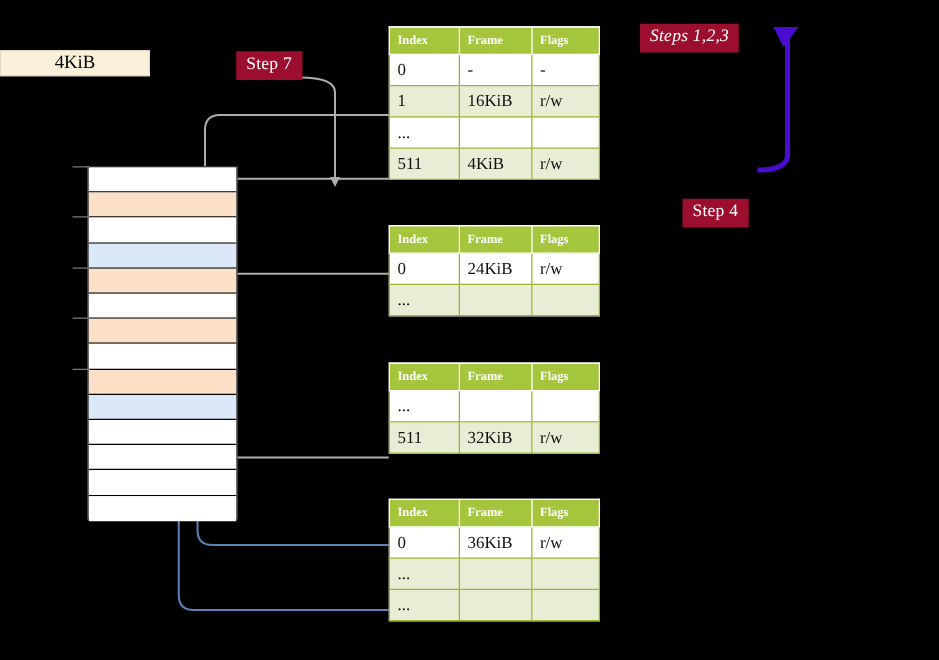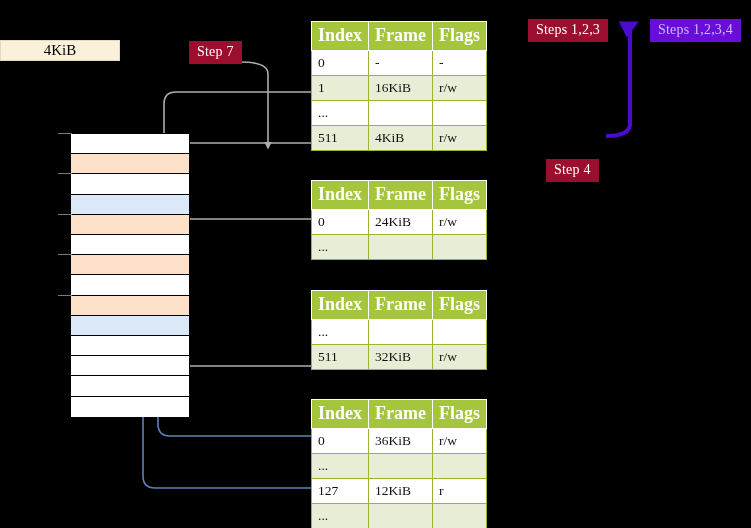--- a/index.html
+++ b/index.html
@@ -72,21 +72,21 @@
     font-size: 13.5px;
     background: #ffffff;
   }
   .ptable th {
     background: #A5C53C;
     color: #ffffff;
     font-weight: bold;
     text-align: left;
     padding: 3px 6px 4px 6px;
     border: 1px solid #ffffff;
-    font-size: 18px;
+    font-size: 10px;
     height: 22px;
   }
   .ptable td {
     border: 1px solid #9AB52E;
     padding: 2px 6px 3px 6px;
     height: 25px;
     color: #111111;
     vertical-align: middle;
   }
   .ptable tr.odd td  { background: #ffffff; }
@@ -140,27 +140,24 @@
   </svg>
 
   <div class="kib-box" style="left:0px; top:40px; width:120px; height:21px;">
     <span>4KiB</span>
   </div>
 
   <div class="badge crimson" style="left:189px; top:41px;">
     <span>Step 7</span>
   </div>
 
-  <div class="badge crimson" style="left:528px; top:19px;">
+  <div class="badge crimson" style="left:512px; top:19px;font-style:italic;">
     <span>Steps 1,2,3</span>
   </div>
 
-  <div class="badge violet" style="left:650px; top:19px;">
-    <span>Steps 1,2,3,4</span>
-  </div>
 
   <div class="badge crimson" style="left:546px; top:159px;">
     <span>Step 4</span>
   </div>
 
   <div class="mem-col" style="left:70px; top:133px; width:120px; height:283px;" id="mem-col">
       <div class="mem-row" style="top: 0px; height: 20.2px;"></div>
       <div class="mem-row peach" style="top: 20.2px; height: 20.2px;"></div>
       <div class="mem-row" style="top: 40.4px; height: 20.2px;"></div>
       <div class="mem-row blue" style="top: 60.6px; height: 20.2px;"></div>
@@ -278,25 +275,20 @@
           <tr class="odd">
             <td class="c-index">0</td>
             <td class="c-frame">36KiB</td>
             <td class="c-flags">r/w</td>
           </tr>
           <tr class="even">
             <td class="c-index">...</td>
             <td class="c-frame"></td>
             <td class="c-flags"></td>
           </tr>
-          <tr class="odd">
-            <td class="c-index">127</td>
-            <td class="c-frame">12KiB</td>
-            <td class="c-flags">r</td>
-          </tr>
           <tr class="even">
             <td class="c-index">...</td>
             <td class="c-frame"></td>
             <td class="c-flags"></td>
           </tr>
         </tbody>
       </table>
   </div>
 
 </div>

